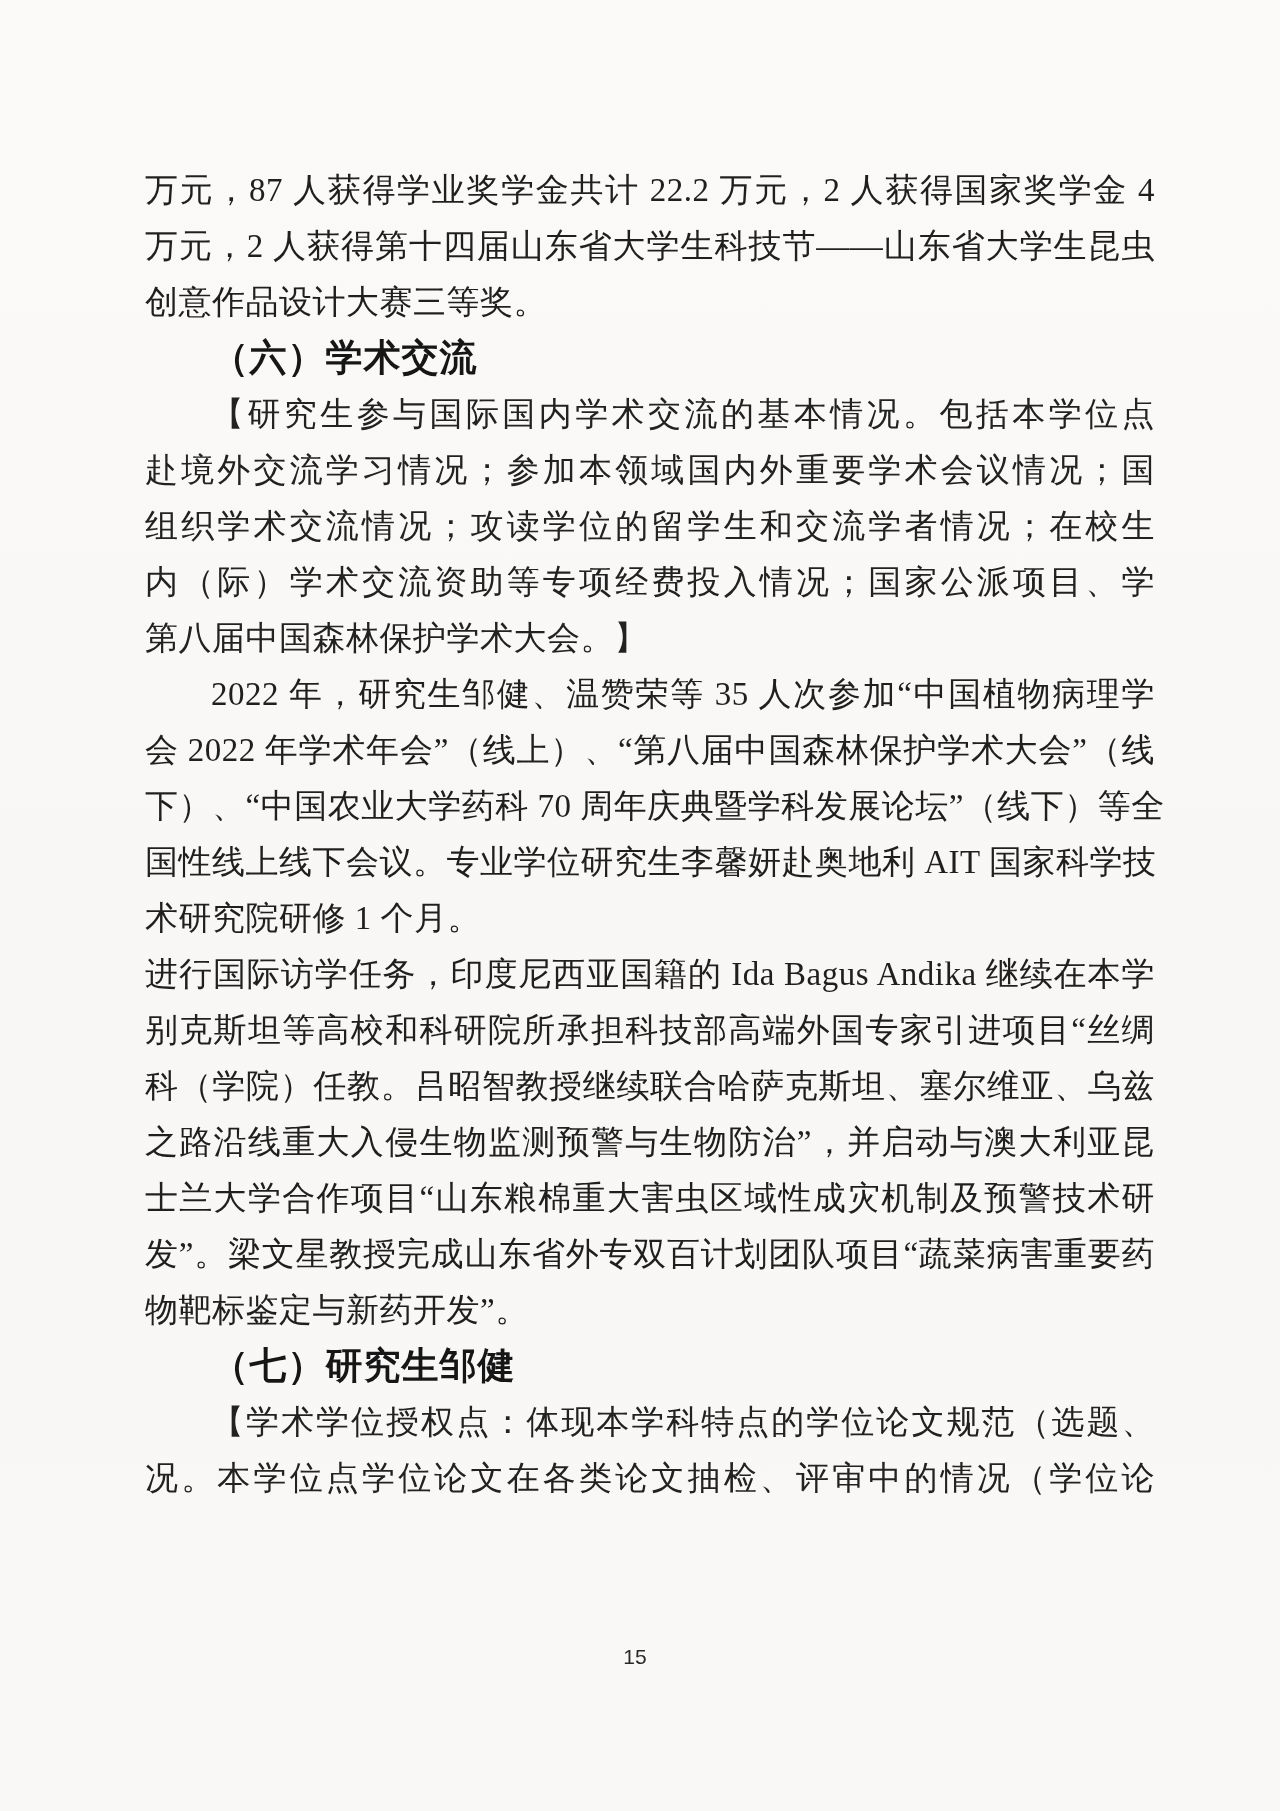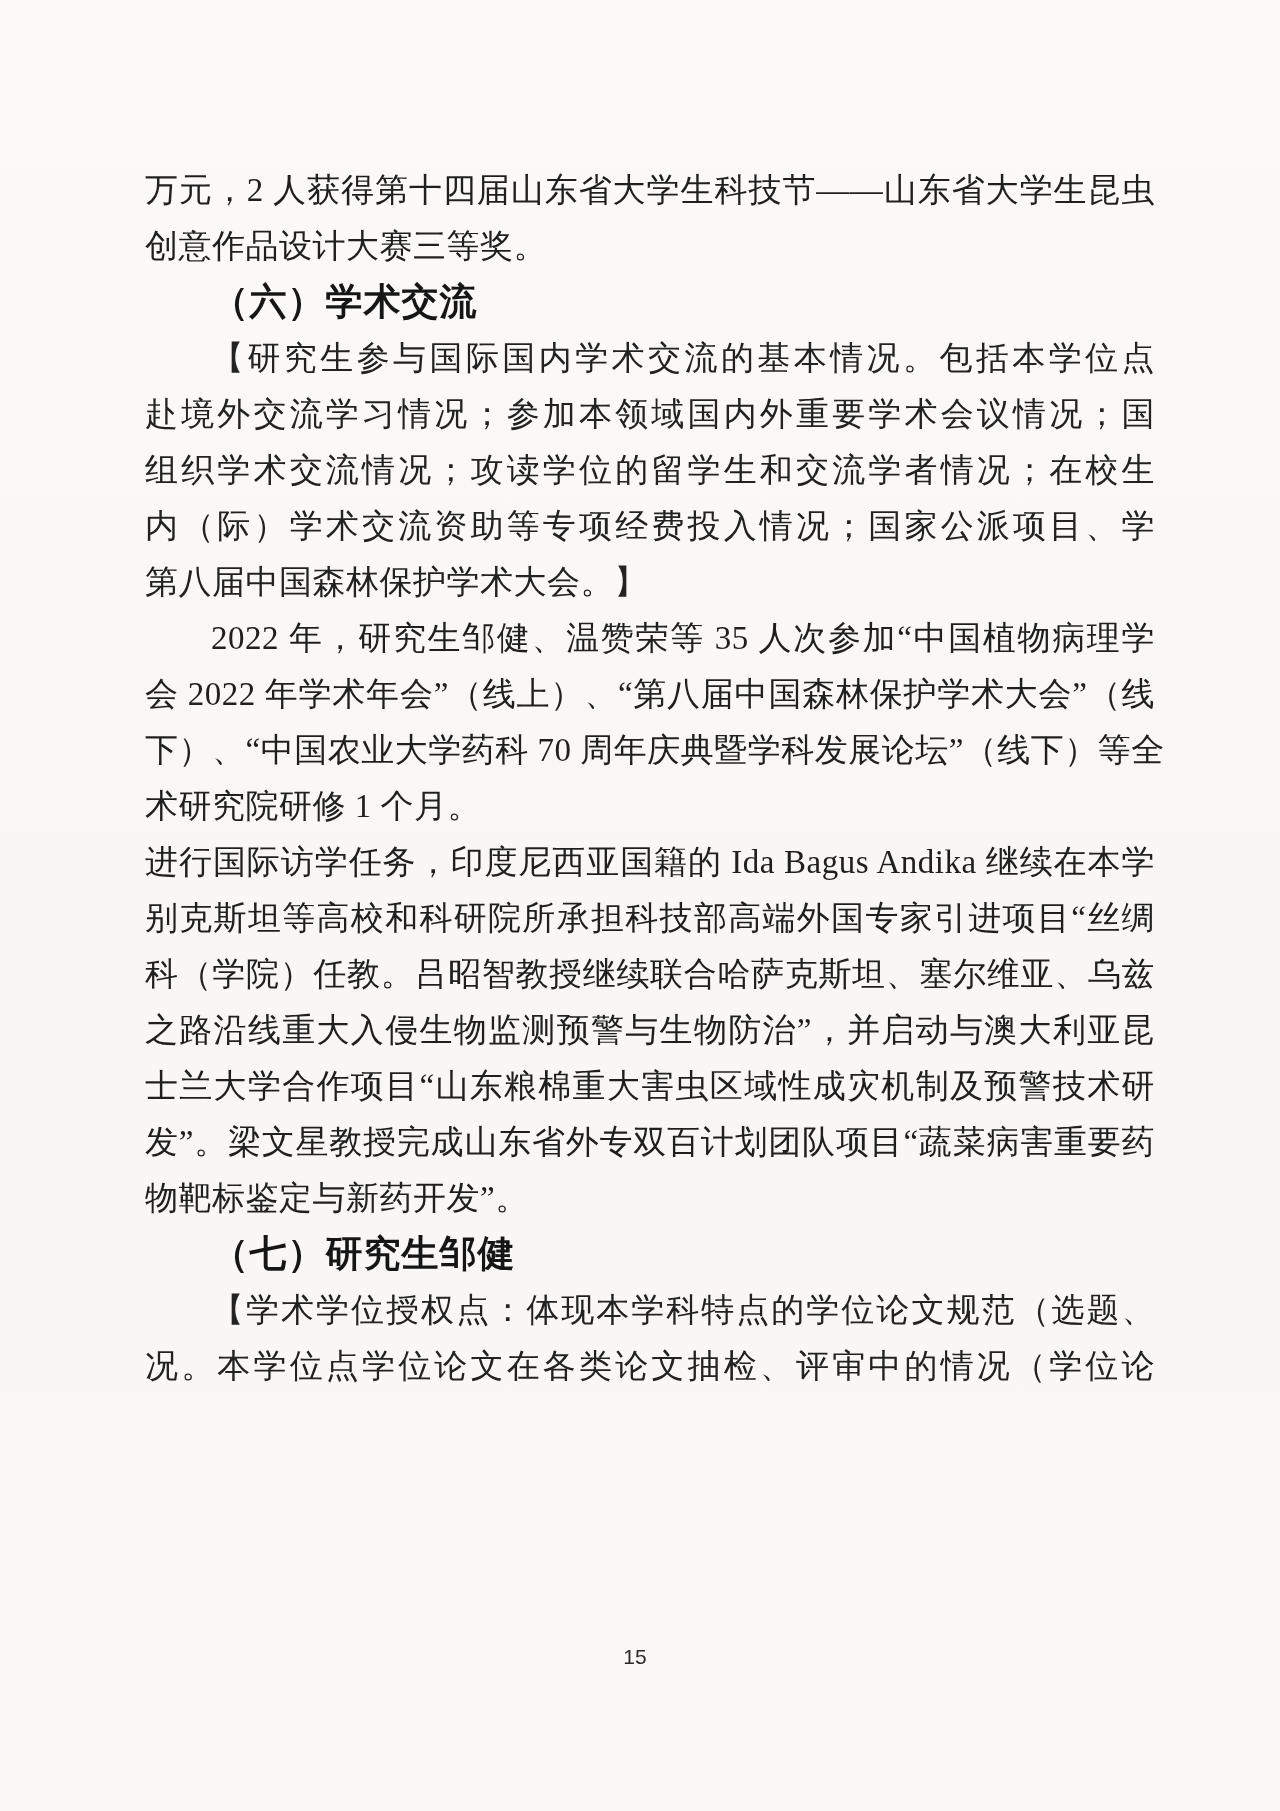--- a/index.html
+++ b/index.html
@@ -53,34 +53,36 @@
     font-family: "Liberation Sans", "DejaVu Sans", sans-serif;
     font-size: 21px;
     color: #2a2a2a;
   }
 </style>
 </head>
 <body>
 
 <div class="page">
 
+  <div class="ln">万元，87 人获得学业奖学金共计 22.2 万元，2 人获得国家奖学金 4</div>
   <div class="ln">万元，2 人获得第十四届山东省大学生科技节——山东省大学生昆虫</div>
   <div class="ln end">创意作品设计大赛三等奖。</div>
 
   <div class="hd">（六）学术交流</div>
 
   <div class="ln ind bracket">【研究生参与国际国内学术交流的基本情况。包括本学位点</div>
   <div class="ln bracket">赴境外交流学习情况；参加本领域国内外重要学术会议情况；国</div>
   <div class="ln bracket">组织学术交流情况；攻读学位的留学生和交流学者情况；在校生</div>
   <div class="ln bracket">内（际）学术交流资助等专项经费投入情况；国家公派项目、学</div>
   <div class="ln end bracket">第八届中国森林保护学术大会。】</div>
 
   <div class="ln ind">2022 年，研究生邹健、温赞荣等 35 人次参加“中国植物病理学</div>
   <div class="ln">会 2022 年学术年会”（线上）、“第八届中国森林保护学术大会”（线</div>
   <div class="ln">下）、“中国农业大学药科 70 周年庆典暨学科发展论坛”（线下）等全</div>
+  <div class="ln">国性线上线下会议。专业学位研究生李馨妍赴奥地利 AIT 国家科学技</div>
   <div class="ln end">术研究院研修 1 个月。</div>
 
   <div class="ln">进行国际访学任务，印度尼西亚国籍的 Ida Bagus Andika 继续在本学</div>
   <div class="ln">别克斯坦等高校和科研院所承担科技部高端外国专家引进项目“丝绸</div>
   <div class="ln">科（学院）任教。吕昭智教授继续联合哈萨克斯坦、塞尔维亚、乌兹</div>
   <div class="ln">之路沿线重大入侵生物监测预警与生物防治”，并启动与澳大利亚昆</div>
   <div class="ln">士兰大学合作项目“山东粮棉重大害虫区域性成灾机制及预警技术研</div>
   <div class="ln">发”。梁文星教授完成山东省外专双百计划团队项目“蔬菜病害重要药</div>
   <div class="ln end">物靶标鉴定与新药开发”。</div>
 

